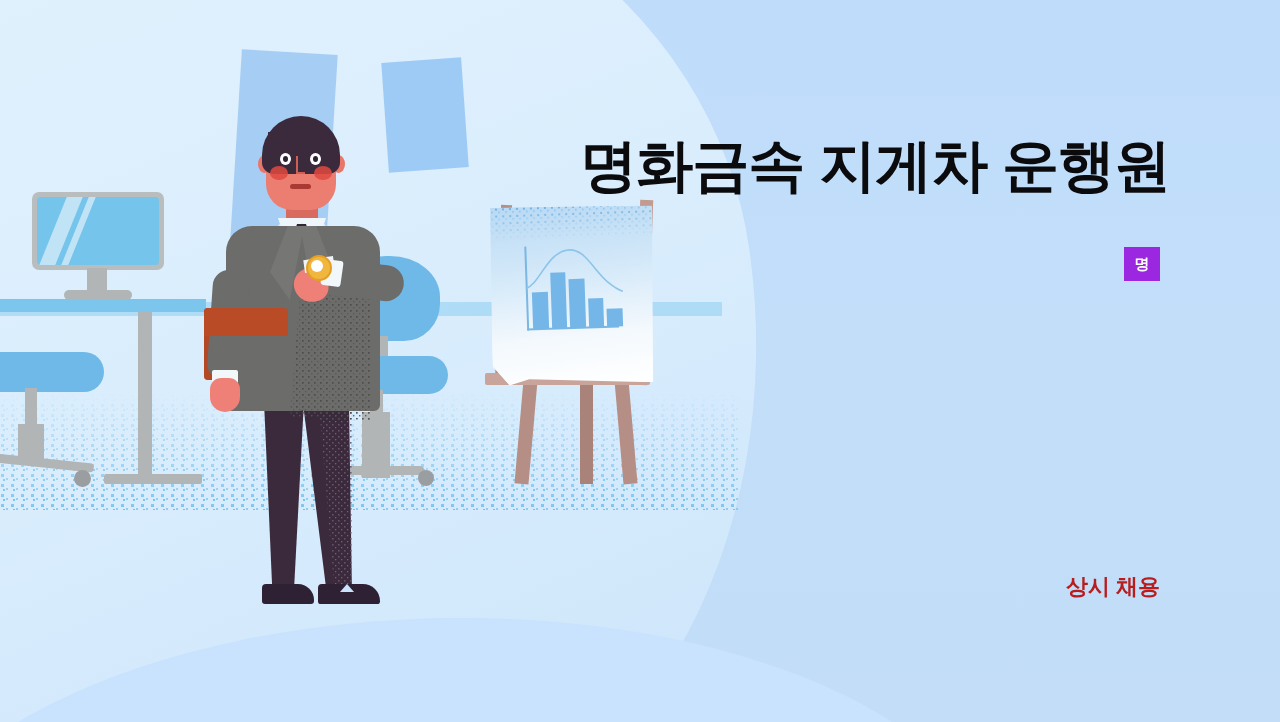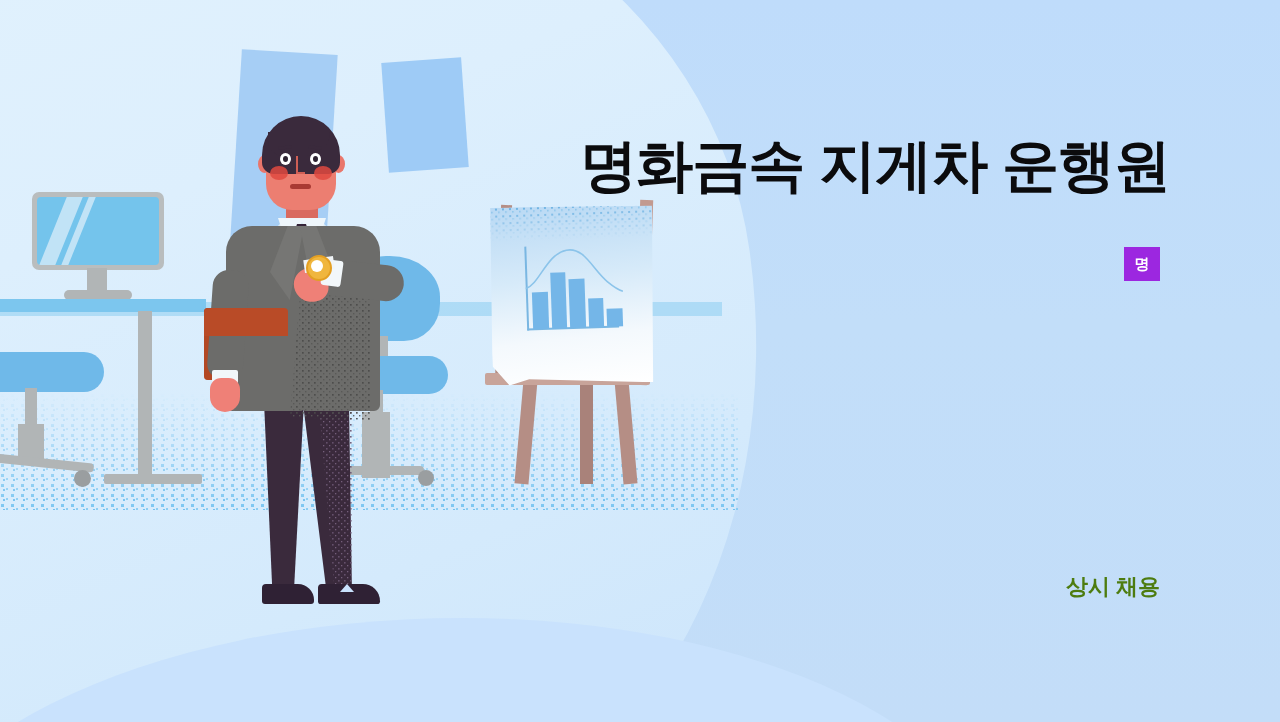--- a/index.html
+++ b/index.html
@@ -155,21 +155,21 @@
     clip-path:polygon(50% 0,100% 100%,0 100%);}
 
   
   .title{position:absolute;left:470px;top:134px;width:700px;
     font-size:57px;font-weight:700;color:#0b0b0d;letter-spacing:-1px;
     text-align:right;line-height:1.12;white-space:nowrap;}
   .company-row{position:absolute;right:120px;top:247px;display:flex;align-items:center;gap:11px;}
   .company-badge{width:36px;height:34px;background:#9c27e0;color:#ffffff;
     font-size:15px;font-weight:700;display:flex;align-items:center;justify-content:center;}
   .company-name{font-size:31px;font-weight:700;color:#111114;white-space:nowrap;}
-  .status{position:absolute;right:120px;top:572px;font-size:22px;font-weight:700;color:#4d7c0f;white-space:nowrap;}
+  .status{position:absolute;right:120px;top:572px;font-size:22px;font-weight:700;color:#b91c1c;white-space:nowrap;}
 </style>
 </head>
 <body>
 
 <div id="stage">
 
   <div class="bg-base"></div>
   <div class="bg-blob"></div>
   <div class="bg-floorline"></div>
 

